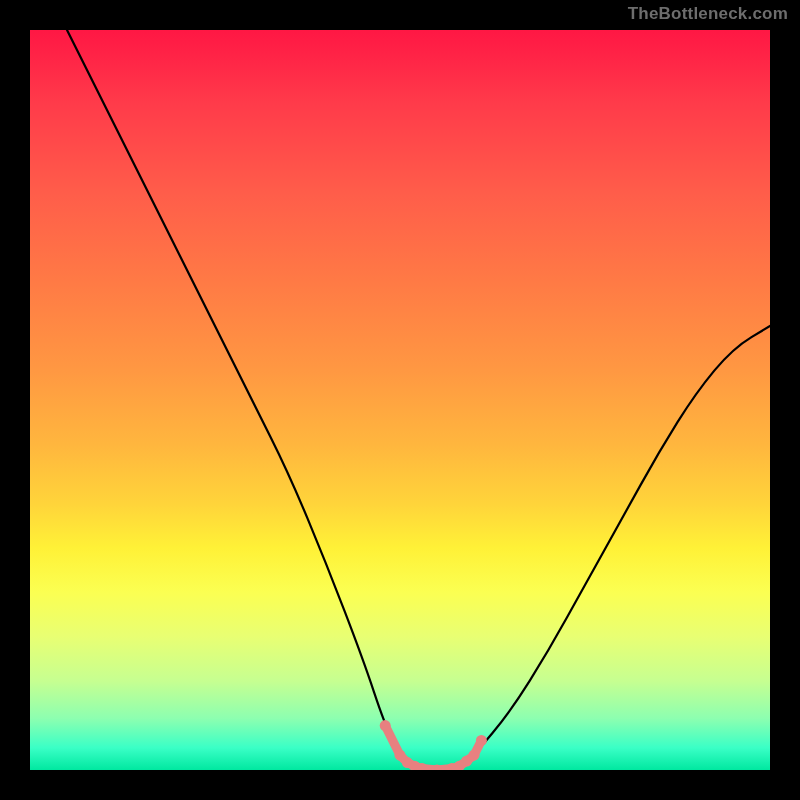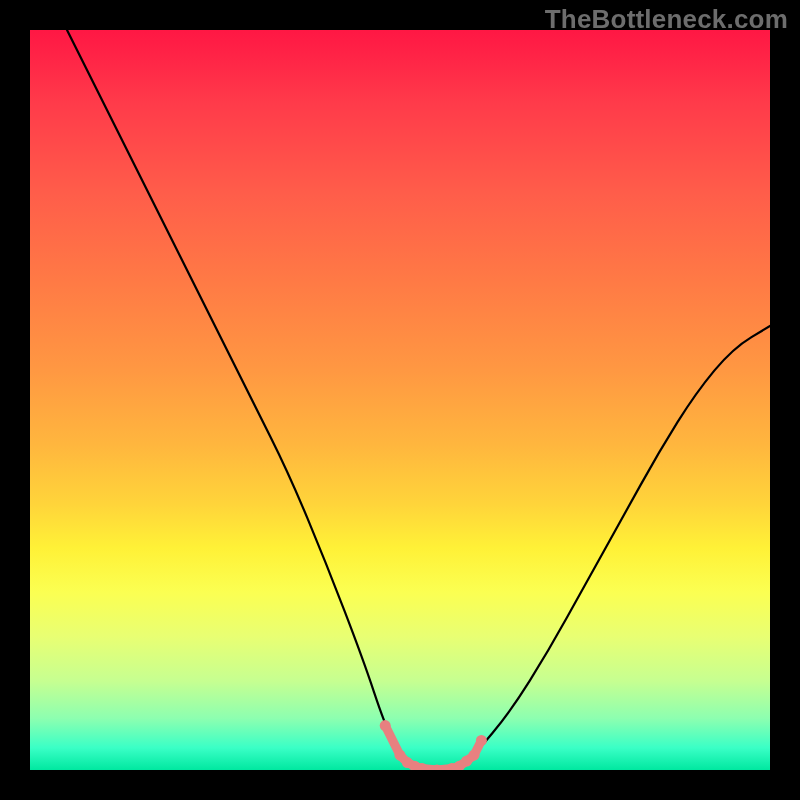--- a/index.html
+++ b/index.html
@@ -56,21 +56,21 @@
     left: 0;
     top: 0;
     width: 740px;
     height: 740px;
   }
   .watermark {
     position: absolute;
     top: 4px;
     right: 12px;
     color: #6d6d6d;
-    font-size: 26px;
+    font-size: 17px;
     font-weight: 600;
     letter-spacing: 0.2px;
     user-select: none;
   }
 </style>
 </head>
 <body>
 
 <div class="frame">
   <div class="watermark">TheBottleneck.com</div>

